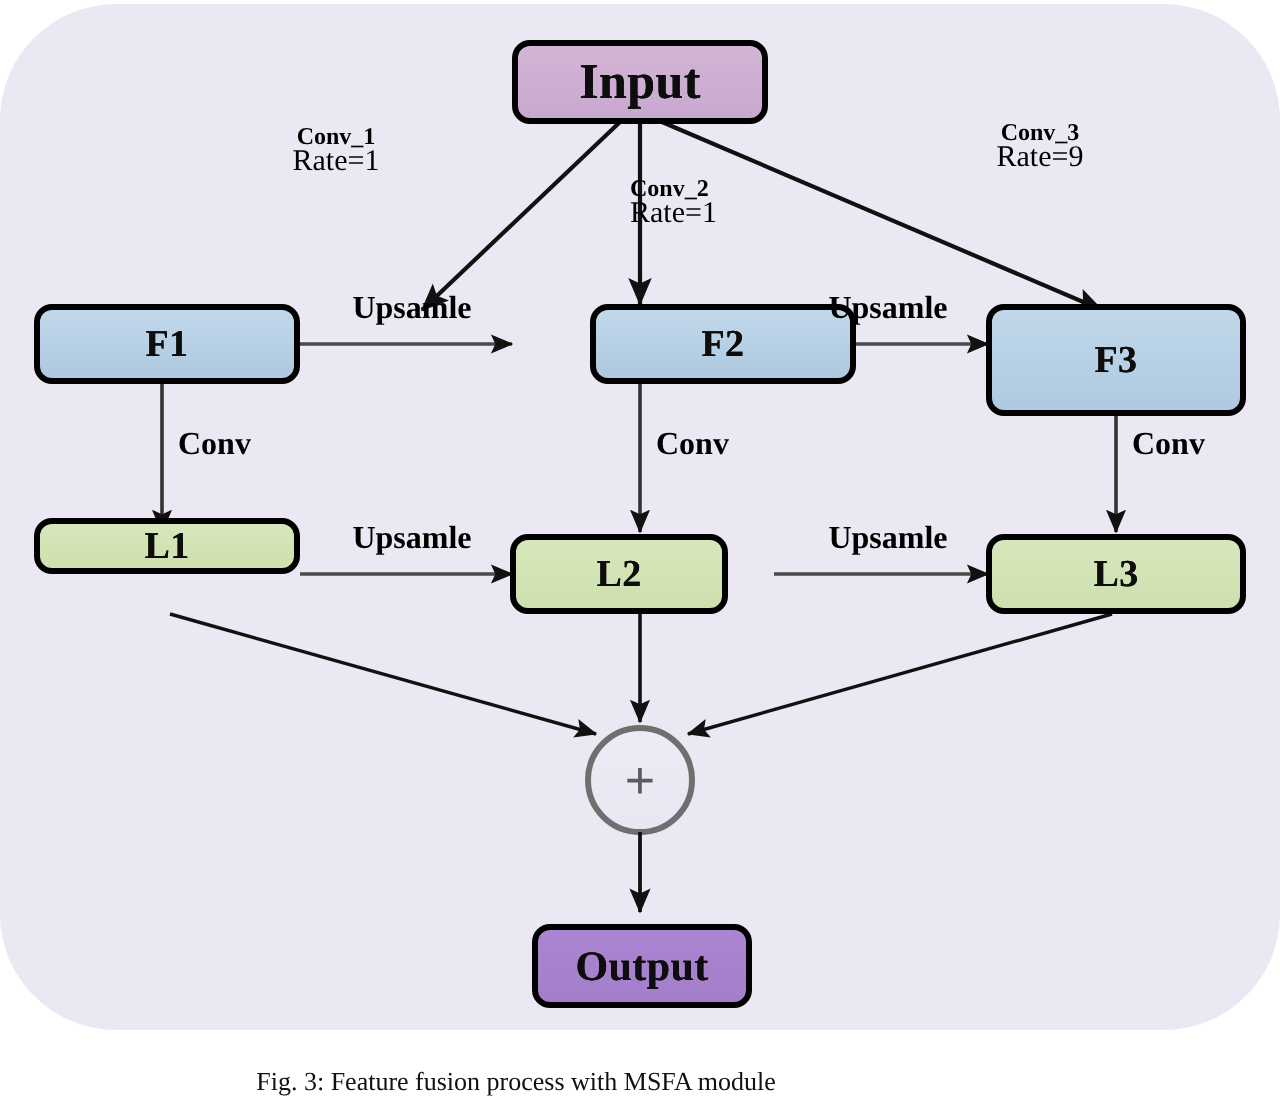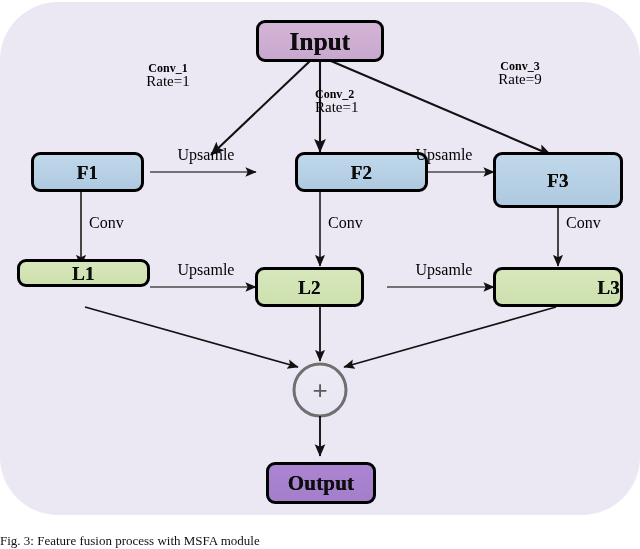--- a/index.html
+++ b/index.html
@@ -77,30 +77,30 @@
     display: block;
     font-weight: bold;
     font-size: 12px;
   }
   .edge-label .lbl-sub {
     display: block;
     font-weight: normal;
     font-size: 15px;
   }
   .edge-label.single {
-    font-weight: normal;
+    font-weight: bold;
     font-size: 16px;
   }
 
   .caption {
     position: absolute;
     left: 0;
     top: 533px;
     width: 516px;
-    text-align: left;
+    text-align: center;
     font-size: 13px;
     color: #111111;
     font-family: "Liberation Serif", "DejaVu Serif", serif;
     white-space: nowrap;
     overflow: hidden;
   }
 </style>
 </head>
 <body>
 
@@ -150,37 +150,37 @@
 
     <circle cx="320" cy="390" r="26" fill="url(#gradMerge)" stroke="#6f6f6f" stroke-width="3"></circle>
 
     <path d="M320,416 L320,456" stroke="#111111" stroke-width="1.9" fill="none" marker-end="url(#arrowhead)"></path>
   </svg>
 
   <div class="node-box box-input" style="left:256px; top:20px; width:128px; height:42px;">
     <span class="node-label">Input</span>
   </div>
 
-  <div class="node-box box-f" style="left:31px; top:152px; width:113px; height:40px;">
+  <div class="node-box box-f" style="left:17px; top:152px; width:133px; height:40px;">
     <span class="node-label">F1</span>
   </div>
   <div class="node-box box-f" style="left:255px; top:152px; width:133px; height:40px;margin-left:40px;">
     <span class="node-label">F2</span>
   </div>
   <div class="node-box box-f" style="left:493px; top:152px; width:130px; height:56px;">
     <span class="node-label">F3</span>
   </div>
 
   <div class="node-box box-l" style="left:17px; top:259px; width:133px; height:28px;">
     <span class="node-label">L1</span>
   </div>
   <div class="node-box box-l" style="left:255px; top:267px; width:109px; height:40px;">
     <span class="node-label">L2</span>
   </div>
-  <div class="node-box box-l" style="left:493px; top:267px; width:130px; height:40px;justify-content:flex-end;">
+  <div class="node-box box-l" style="left:493px; top:267px; width:130px; height:40px;">
     <span class="node-label">L3</span>
   </div>
 
   <div class="node-box box-output" style="left:266px; top:462px; width:110px; height:42px;">
     <span class="node-label">Output</span>
   </div>
 
   <div style="position:absolute; left:294px; top:364px; width:52px; height:52px;
               display:flex; align-items:center; justify-content:center;
               font-size:26px; color:#5c5c5c; font-family:'Liberation Sans',sans-serif;">

